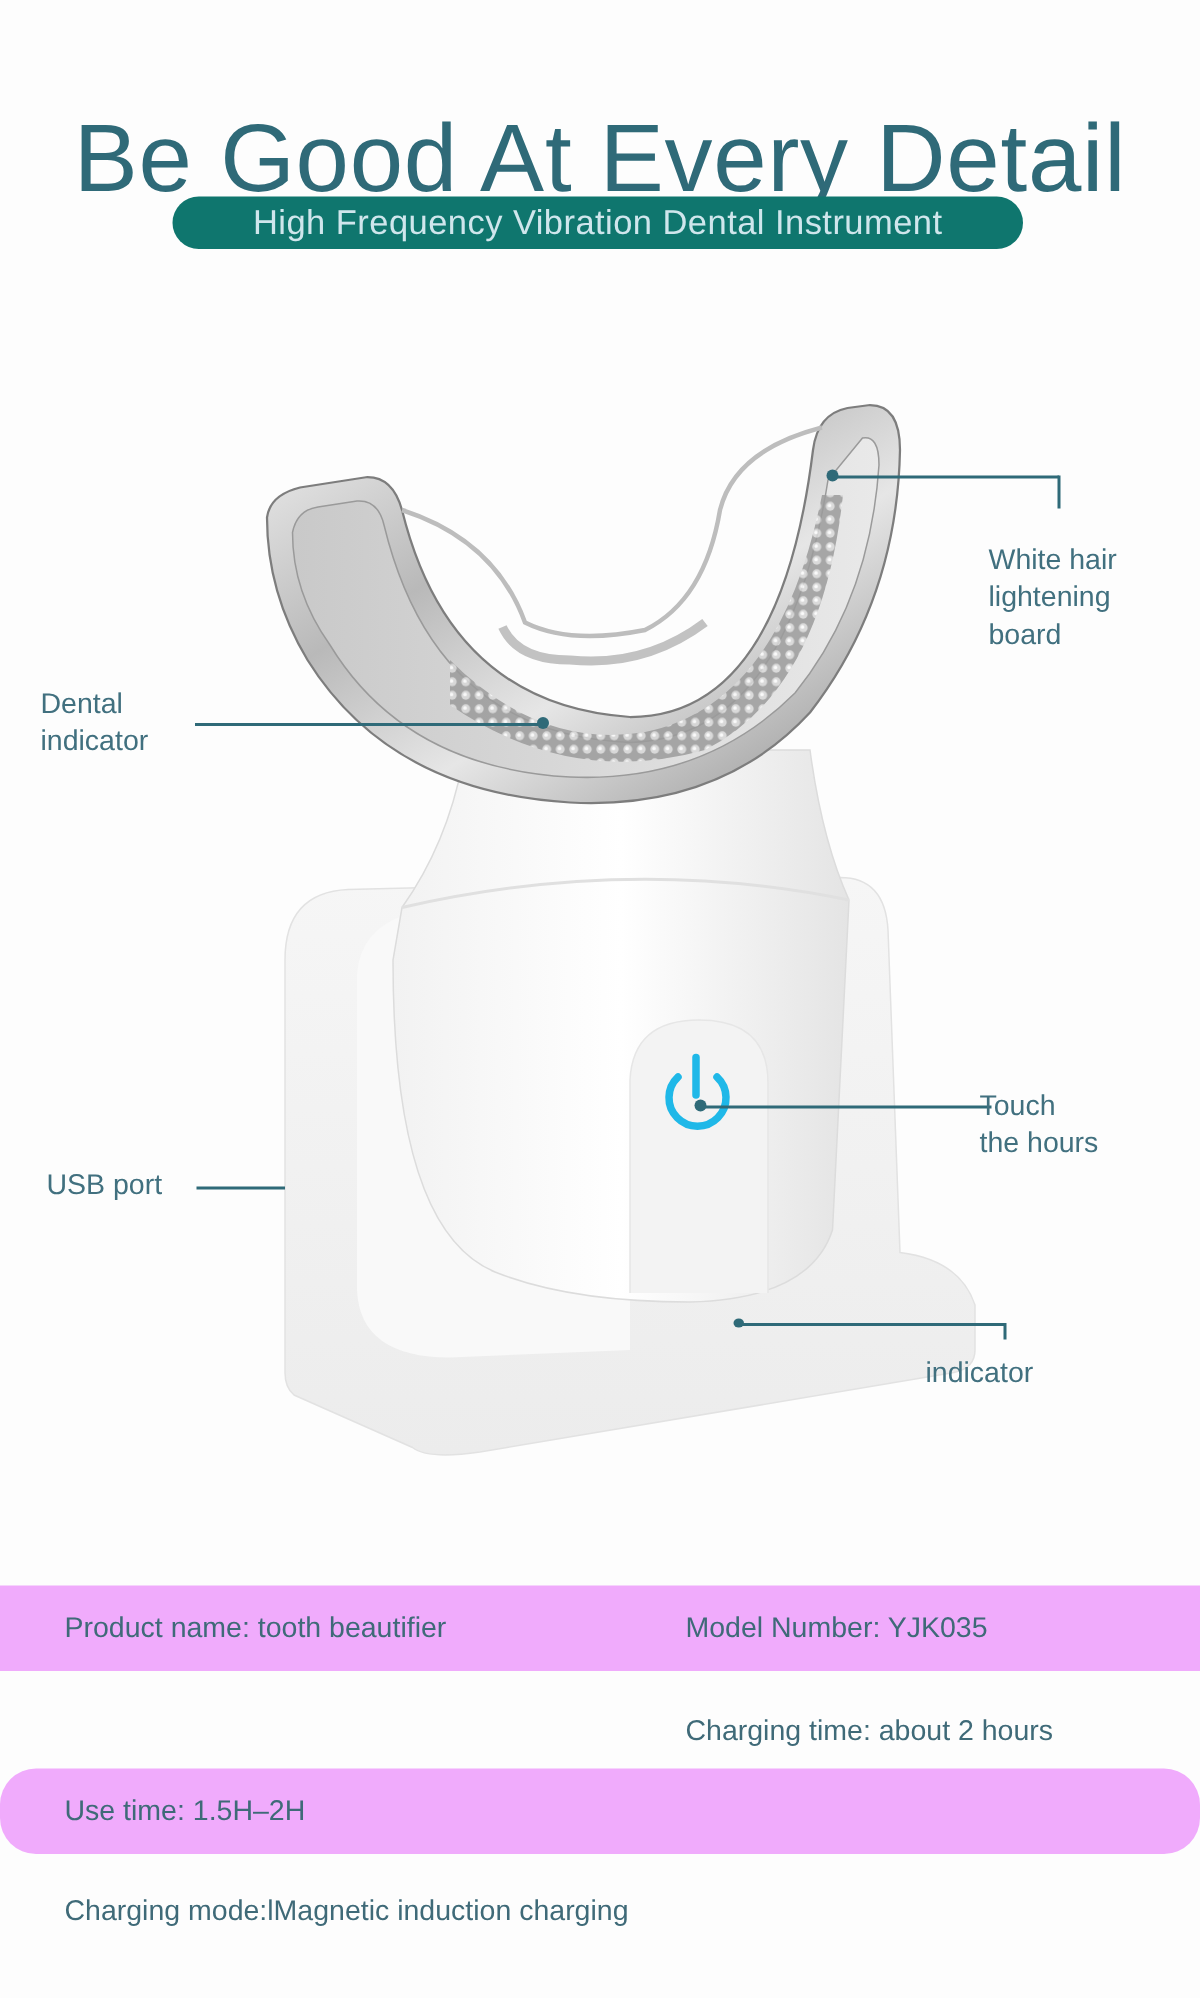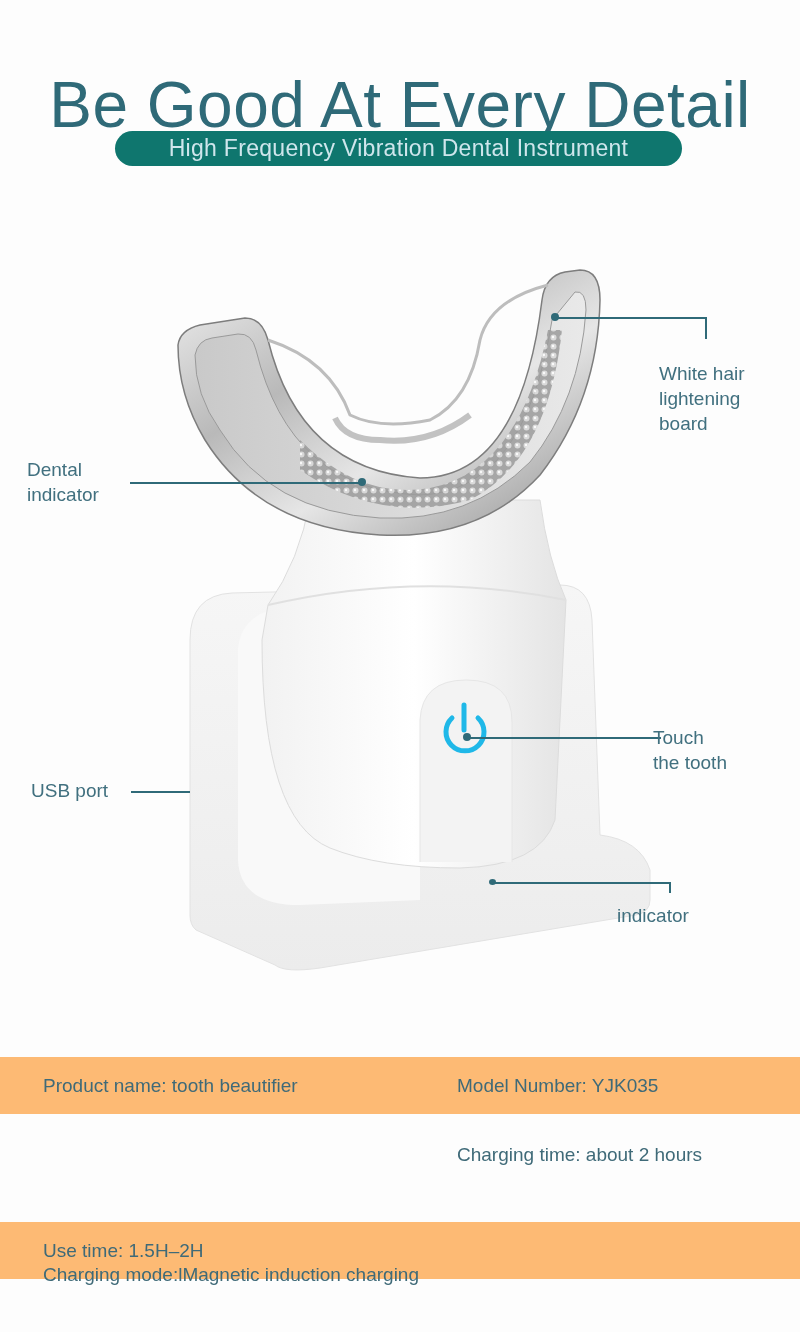--- a/index.html
+++ b/index.html
@@ -18,21 +18,21 @@
 
     .product { position: absolute; left: 0; top: 0; width: 800px; height: 1040px; }
 
     .label {
       position: absolute; font-size: 19px; line-height: 25px; color: #41707f;
     }
     .leader { position: absolute; background: #2f6a78; }
     .dot { position: absolute; width: 8px; height: 8px; border-radius: 50%; background: #2f6a78; }
 
     .spec-row { position: absolute; left: 0; width: 800px; height: 57px; }
-    .spec-row.shaded { background: #fdba74; }
+    .spec-row.shaded { background: #f0abfc; }
     .spec-cell {
       position: absolute; top: 0; line-height: 57px; font-size: 19px; color: #3f6a78;
     }
     .spec-cell.left { left: 43px; }
     .spec-cell.right { left: 457px; }
   </style>
 </head>
 <body>
 
 <div class="title">Be Good At Every Detail</div>
@@ -101,36 +101,36 @@
   <div>Dental</div>
   <div>indicator</div>
 </div>
 <div class="leader" style="left:130px;top:482px;width:232px;height:1.5px;"></div>
 <div class="dot" style="left:358px;top:478px;"></div>
 
 <div class="dot" style="left:463px;top:733px;"></div>
 <div class="leader" style="left:467px;top:737px;width:194px;height:1.5px;"></div>
 <div class="label" style="left:653px;top:713px;margin-top:12px;">
   <div>Touch</div>
-  <div>the tooth</div>
+  <div>the hours</div>
 </div>
 
 <div class="label" style="left:31px;top:778px;">USB port</div>
 <div class="leader" style="left:131px;top:791px;width:59px;height:1.5px;"></div>
 
 <div class="dot" style="left:489px;top:879px;width:7px;height:6px;"></div>
 <div class="leader" style="left:493px;top:882px;width:177px;height:1.5px;"></div>
 <div class="leader" style="left:669px;top:882px;width:1.5px;height:11px;"></div>
 <div class="label" style="left:617px;top:903px;">indicator</div>
 
 <div class="spec-row shaded" style="top:1057px;">
   <span class="spec-cell left">Product name: tooth beautifier</span>
   <span class="spec-cell right">Model Number: YJK035</span>
 </div>
 <div class="spec-row" style="top:1126px;">
   <span class="spec-cell right">Charging time: about 2 hours</span>
 </div>
-<div class="spec-row shaded" style="top:1222px;">
+<div class="spec-row shaded" style="top:1179px;border-radius:24px;">
   <span class="spec-cell left">Use time: 1.5H–2H</span>
 </div>
 <div class="spec-row" style="top:1246px;padding-left:15px;">
   <span class="spec-cell left">Charging mode:lMagnetic induction charging</span>
 </div>
 
 </body></html>

